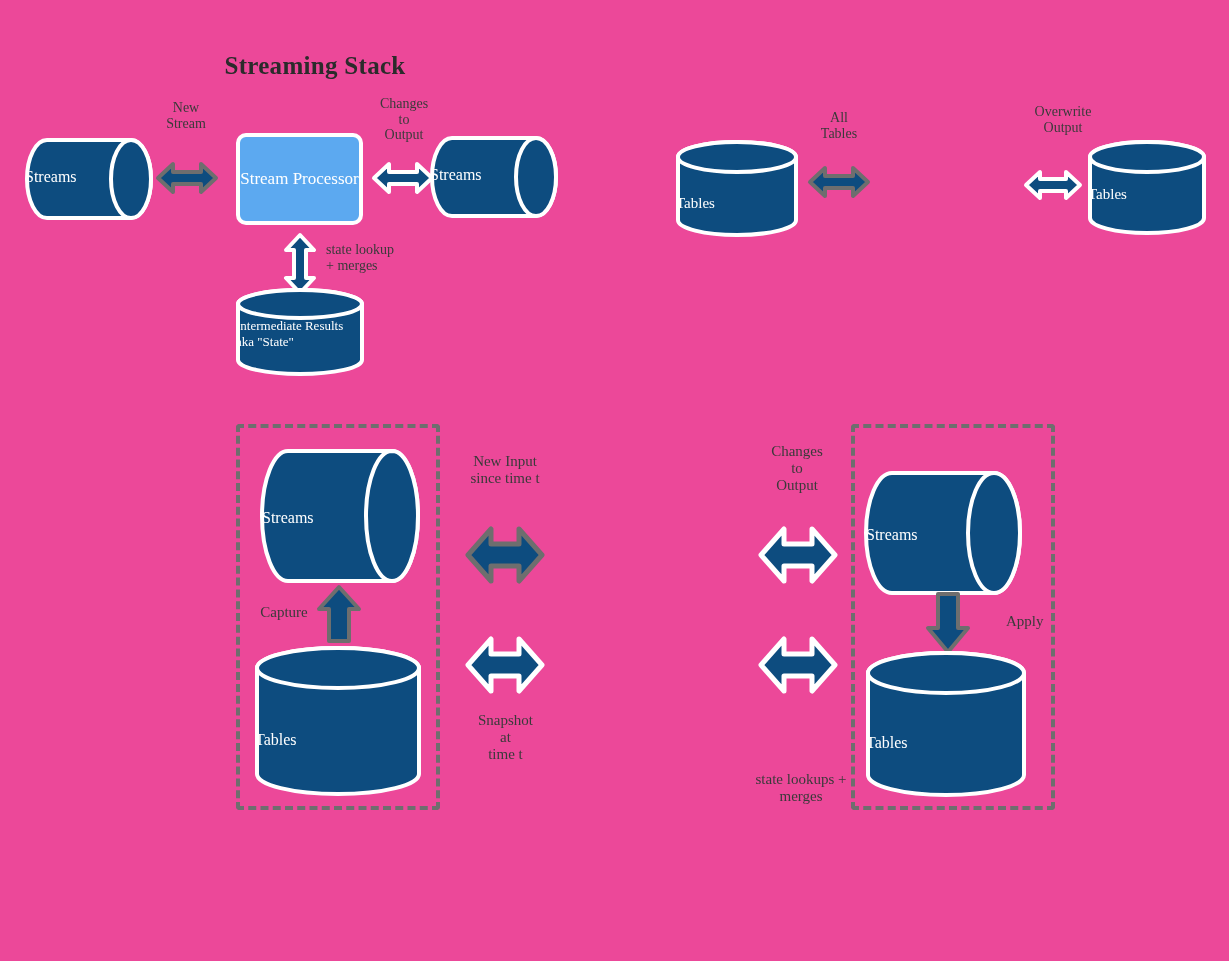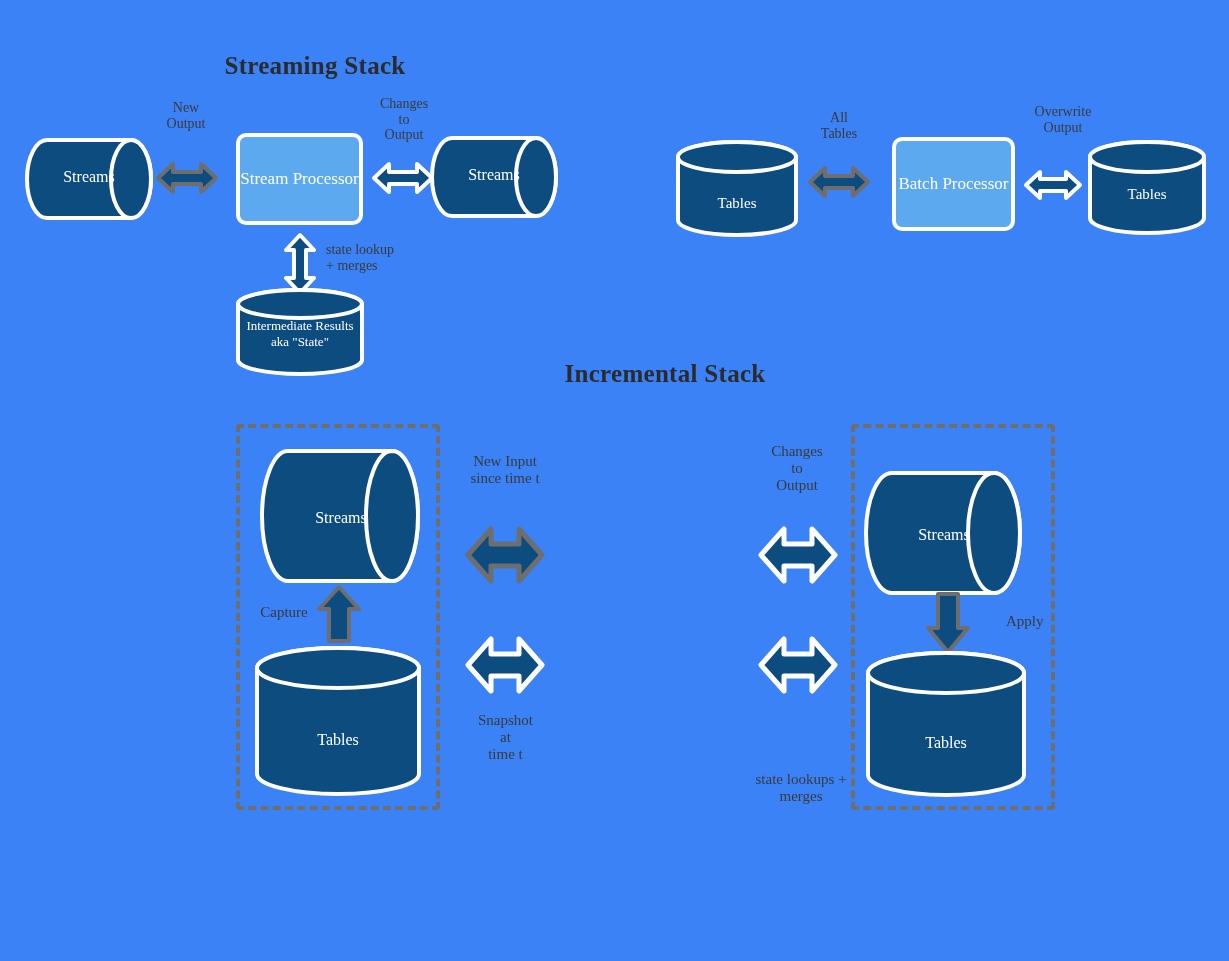--- a/index.html
+++ b/index.html
@@ -4,21 +4,21 @@
 <style>
   html, body {
     margin: 0;
     padding: 0;
     background: #000000;
   }
   #canvas {
     position: relative;
     width: 1229px;
     height: 961px;
-    background: #3b82f6;
+    background: #ec4899;
     overflow: hidden;
     font-family: "Liberation Serif", "DejaVu Serif", serif;
   }
 
   
   .stack-title {
     position: absolute;
     color: #2b2b2b;
     font-weight: bold;
     font-size: 25px;
@@ -58,21 +58,20 @@
 
   
   .cyl {
     position: absolute;
   }
   .cyl svg { display: block; overflow: visible; }
   .cyl-label {
     position: absolute;
     left: 0;
     width: 100%;
-    text-align: center;
     color: #ffffff;
     line-height: 1.2;
     pointer-events: none;
     font-family: "Liberation Serif", "DejaVu Serif", serif;
   }
 
   
   .arrow {
     position: absolute;
   }
@@ -96,21 +95,21 @@
 
   <div class="cyl" style="left:25px; top:138px; width:128px; height:82px;">
     <svg width="128" height="82" viewBox="0 0 128 82">
       <path d="M 22 2 L 106 2 A 20 39 0 0 1 106 80 L 22 80 A 20 39 0 0 1 22 2 Z" fill="#0d4c7f" stroke="#ffffff" stroke-width="4"></path>
       <path d="M 106 2 A 20 39 0 0 0 106 80 A 20 39 0 0 0 106 2 Z" fill="#0d4c7f" stroke="#ffffff" stroke-width="4"></path>
     </svg>
     <div class="cyl-label" style="top:29px; font-size:16px; padding-right:24px;">Streams</div>
   </div>
 
   <div class="conn-label" style="left:147px; top:100px; width:78px;">New
-Output</div>
+Stream</div>
 
   <div class="arrow" style="left:156px; top:158px; width:62px; height:40px;">
     <svg width="62" height="40" viewBox="0 0 62 40">
       <path d="M 2 20 L 17 6 L 17 14 L 45 14 L 45 6 L 60 20 L 45 34 L 45 26 L 17 26 L 17 34 Z" fill="#0d4c7f" stroke="#6e6e6e" stroke-width="4" stroke-linejoin="round"></path>
     </svg>
   </div>
 
   <div class="proc-box" style="left:236px; top:133px; width:127px; height:92px; font-size:17px;">Stream
 Processor</div>
 
@@ -162,41 +161,38 @@
 
   <div class="conn-label" style="left:805px; top:110px; width:68px;">All
 Tables</div>
 
   <div class="arrow" style="left:808px; top:162px; width:62px; height:40px;">
     <svg width="62" height="40" viewBox="0 0 62 40">
       <path d="M 2 20 L 17 6 L 17 14 L 45 14 L 45 6 L 60 20 L 45 34 L 45 26 L 17 26 L 17 34 Z" fill="#0d4c7f" stroke="#6e6e6e" stroke-width="4" stroke-linejoin="round"></path>
     </svg>
   </div>
 
-  <div class="proc-box" style="left:892px; top:137px; width:123px; height:94px; font-size:17px;">Batch
-Processor</div>
 
   <div class="conn-label" style="left:1010px; top:104px; width:106px;">Overwrite
 Output</div>
 
   <div class="arrow" style="left:1024px; top:166px; width:58px; height:38px;">
     <svg width="58" height="38" viewBox="0 0 58 38">
       <path d="M 2 19 L 16 6 L 16 13 L 42 13 L 42 6 L 56 19 L 42 32 L 42 25 L 16 25 L 16 32 Z" fill="#0d4c7f" stroke="#ffffff" stroke-width="4" stroke-linejoin="round"></path>
     </svg>
   </div>
 
   <div class="cyl" style="left:1088px; top:140px; width:118px; height:95px;">
     <svg width="118" height="95" viewBox="0 0 118 95">
       <path d="M 2 17 A 57 15 0 0 1 116 17 L 116 78 A 57 15 0 0 1 2 78 Z" fill="#0d4c7f" stroke="#ffffff" stroke-width="4"></path>
       <ellipse cx="59" cy="17" rx="57" ry="15" fill="#0d4c7f" stroke="#ffffff" stroke-width="4"></ellipse>
     </svg>
     <div class="cyl-label" style="top:45px; font-size:15px;">Tables</div>
   </div>
 
-  <div class="stack-title" style="left:520px; top:360px; width:290px;">Incremental Stack</div>
 
   <div class="dash-box" style="left:236px; top:424px; width:204px; height:386px;"></div>
 
   <div class="cyl" style="left:262px; top:448px; width:158px; height:136px;">
     <svg width="158" height="136" viewBox="0 0 158 136">
       <path d="M 26 3 L 130 3 A 26 65 0 0 1 130 133 L 26 133 A 26 65 0 0 1 26 3 Z" fill="#0d4c7f" stroke="#ffffff" stroke-width="4"></path>
       <path d="M 130 3 A 26 65 0 0 0 130 133 A 26 65 0 0 0 130 3 Z" fill="#0d4c7f" stroke="#ffffff" stroke-width="4"></path>
     </svg>
     <div class="cyl-label" style="top:60px; font-size:16px; padding-right:32px;">Streams</div>
   </div>

